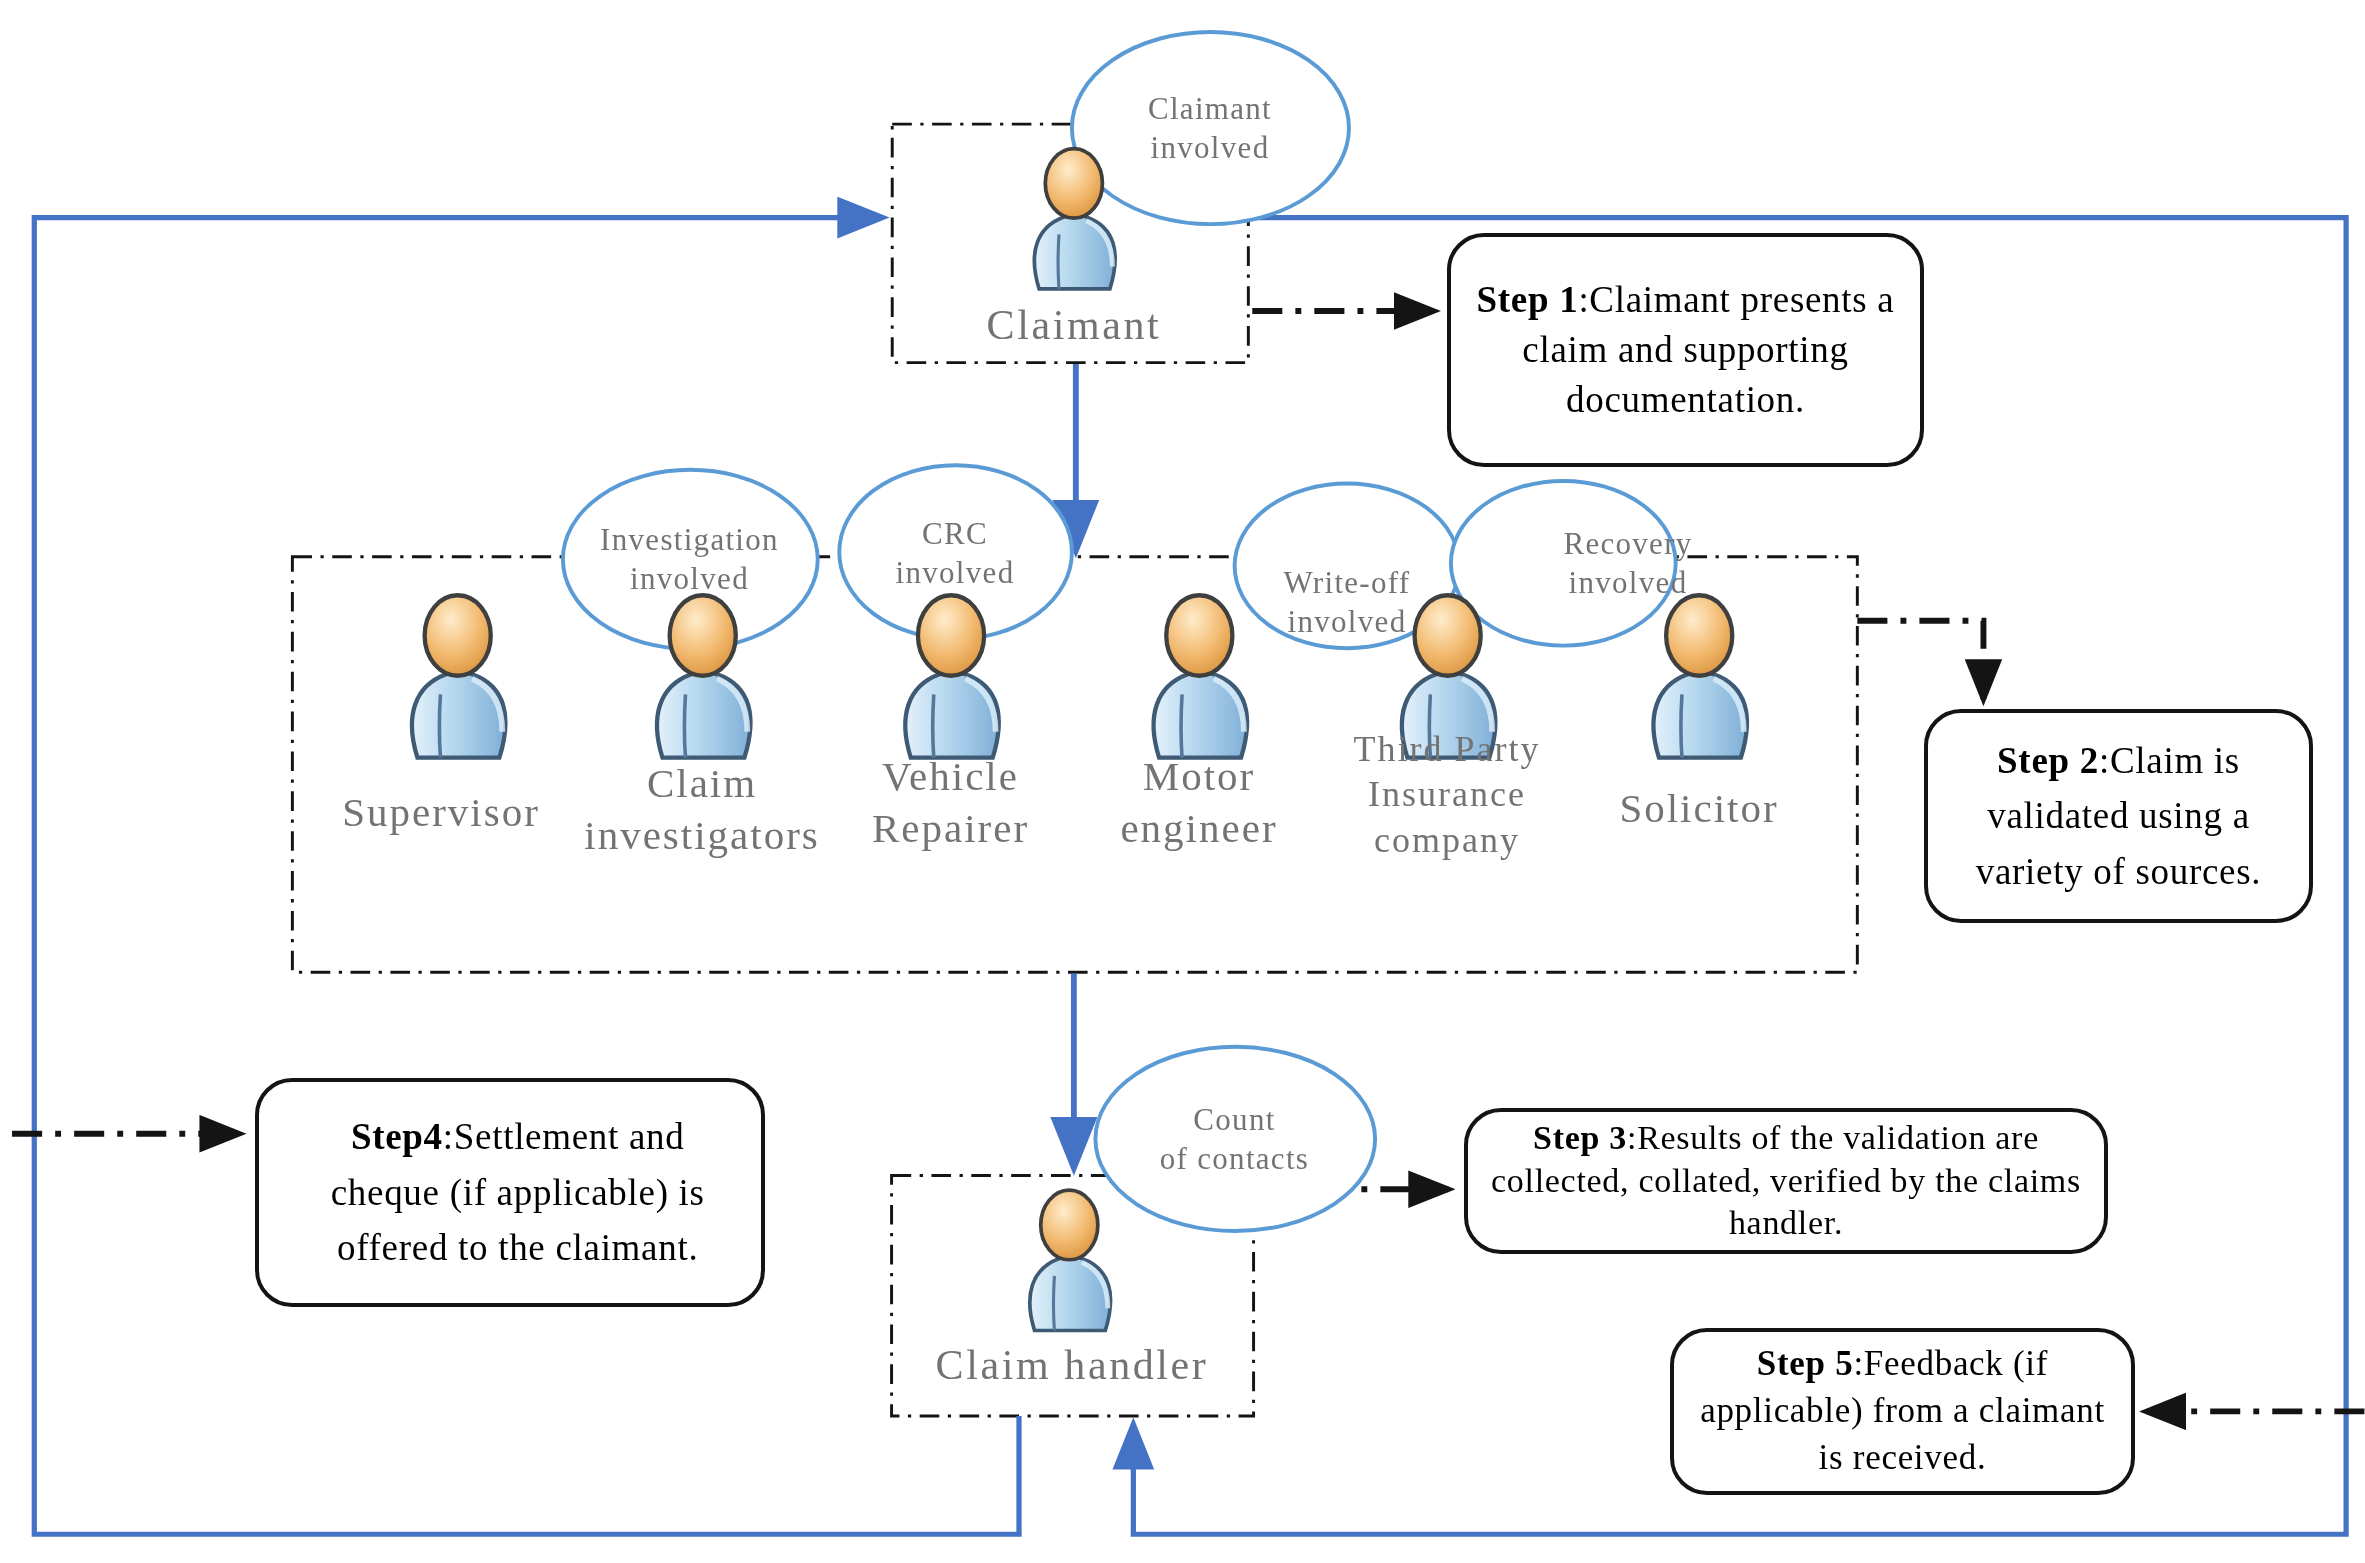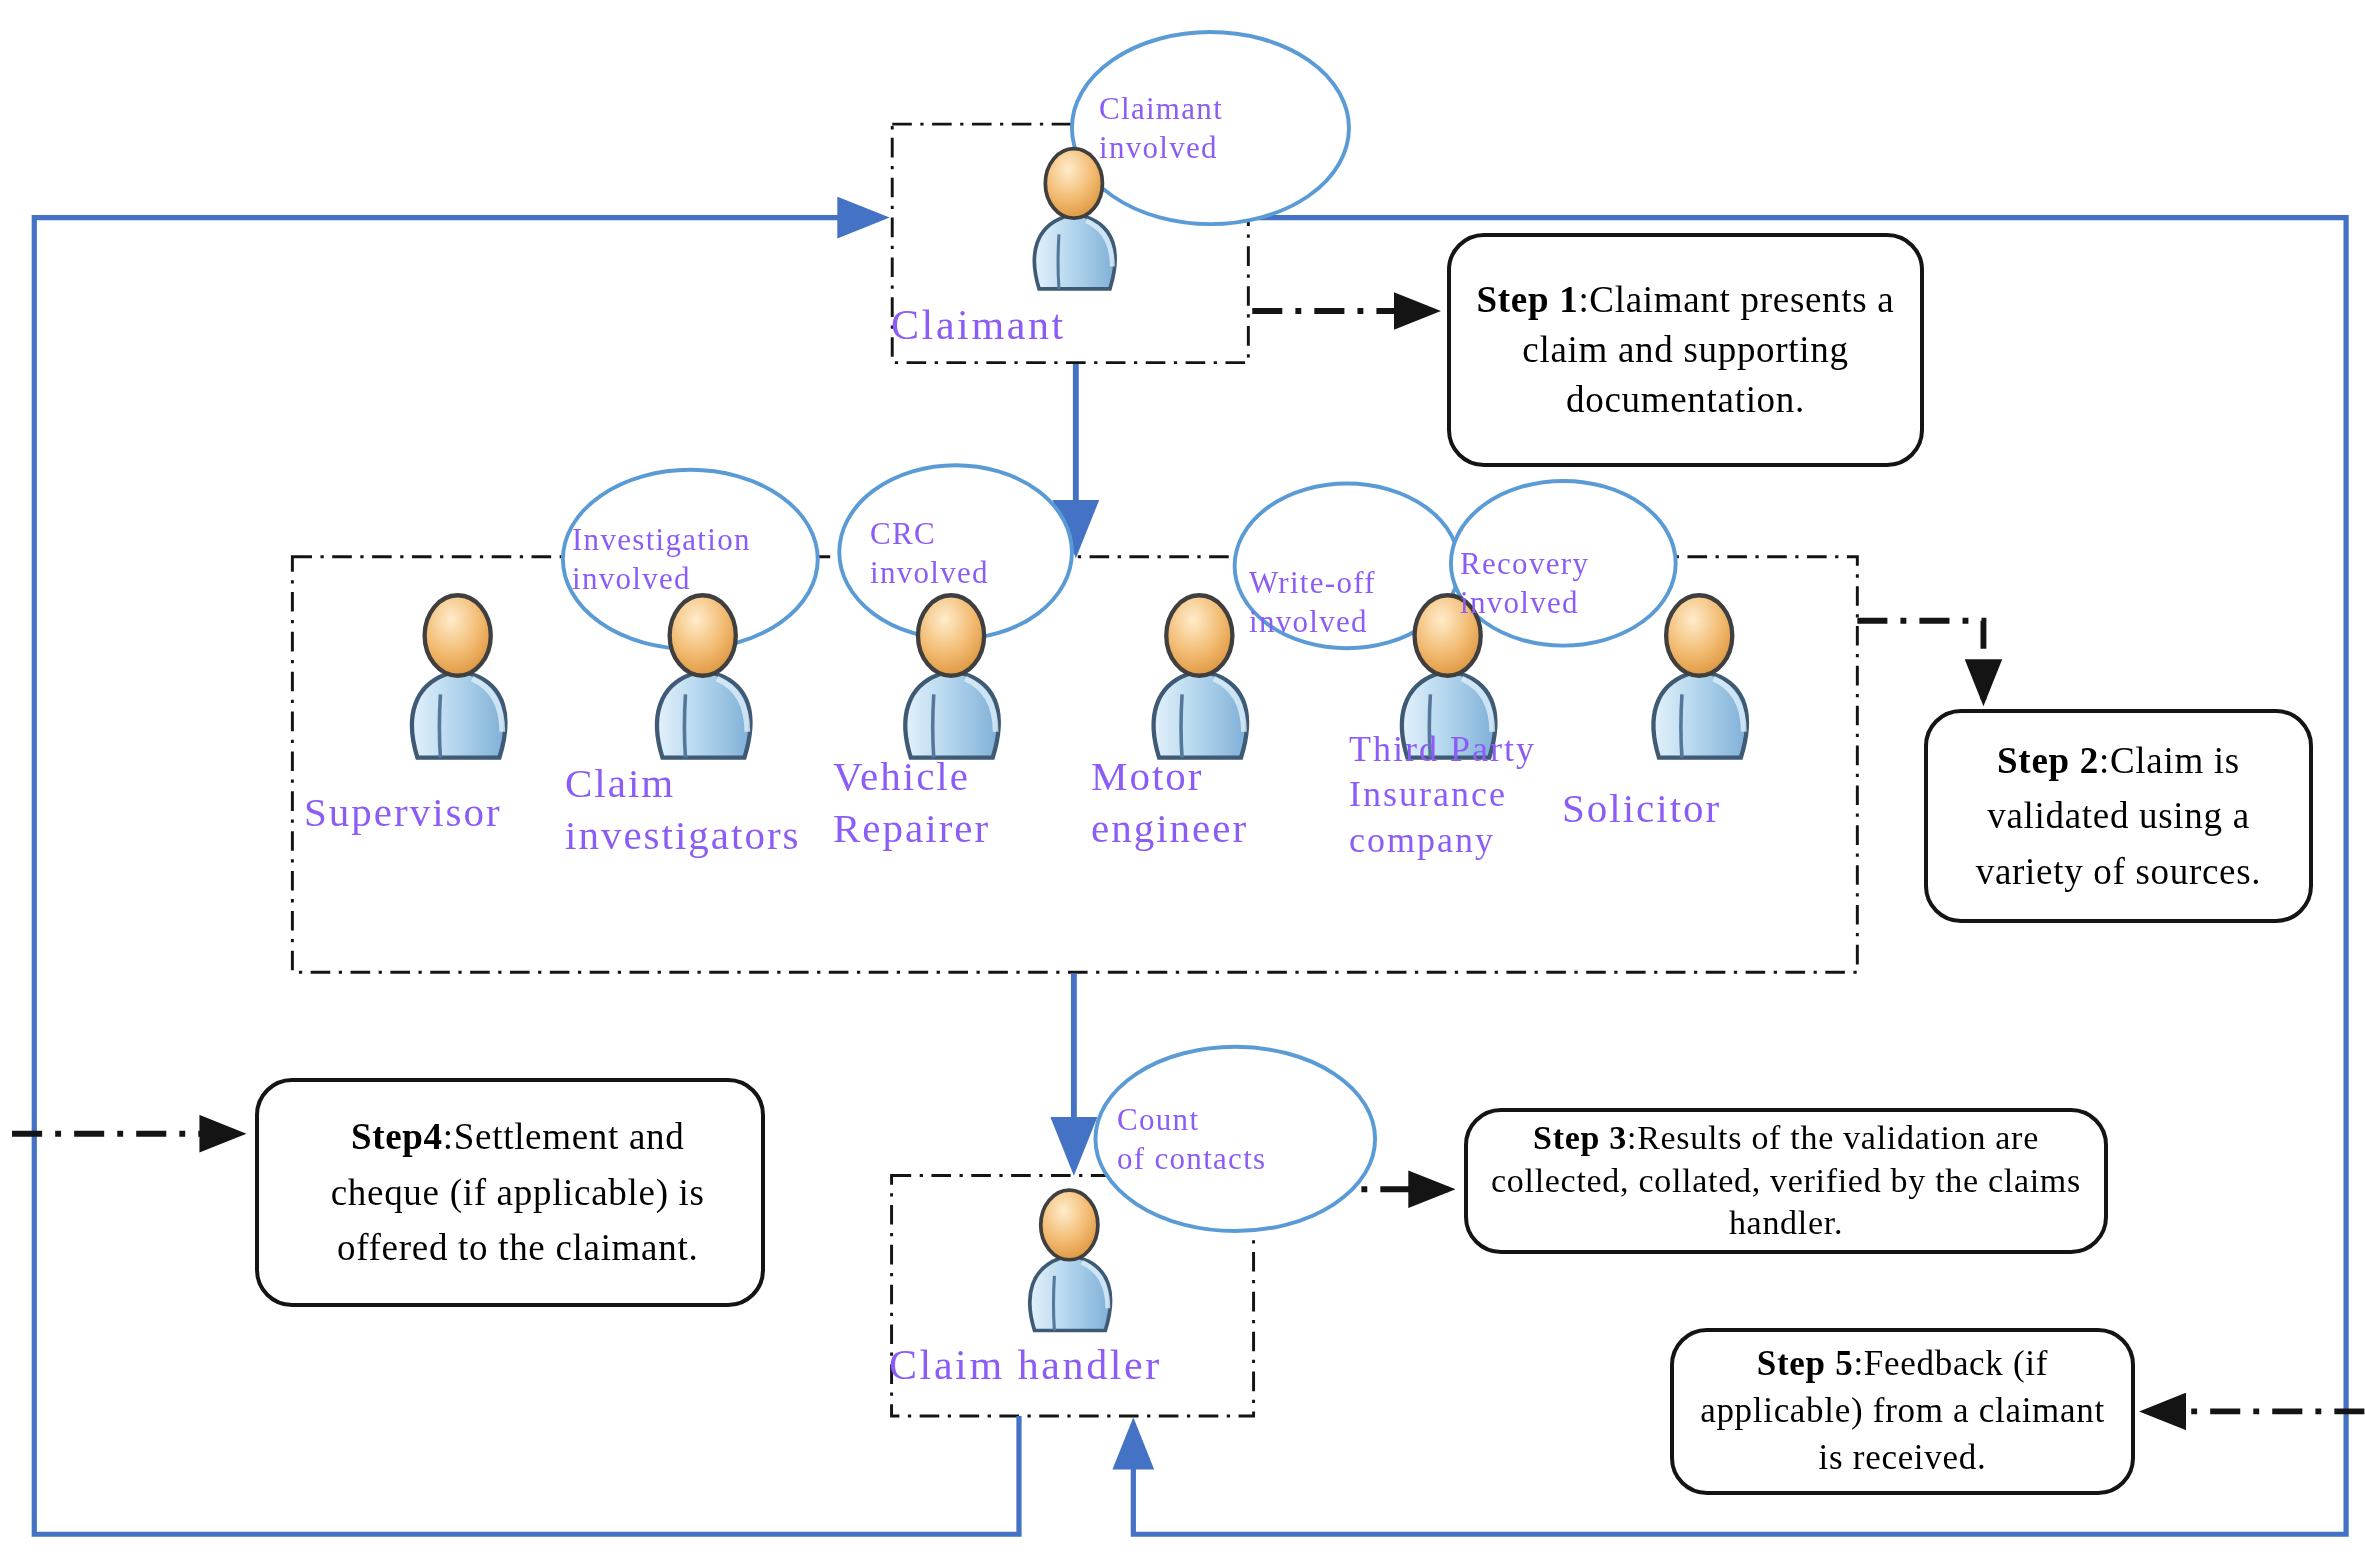--- a/index.html
+++ b/index.html
@@ -1,19 +1,19 @@
 <!DOCTYPE html>
 <html style="font-size:10.5px"><head>
 <meta charset="utf-8">
 <style>
   html,body{margin:0;padding:0;background:#ffffff;}
   .canvas{position:relative;width:2366px;height:1563px;background:#ffffff;overflow:hidden;
           font-family:"Liberation Serif",serif;color:#000;}
   .canvas svg.layer{position:absolute;left:0;top:0;}
-  .lbl{position:absolute;color:#8b5cf6;}
+  .lbl{position:absolute;text-align:center;color:#737373;}
   .actor-lbl{font-size:41px;line-height:1.26;letter-spacing:2px;}
   .big-lbl{font-size:42px;letter-spacing:2.6px;}
   .ellipse-lbl{font-size:31px;line-height:1.26;letter-spacing:1.3px;white-space:pre-line;}
   .step-box{position:absolute;box-sizing:border-box;border:4.6px solid #141414;border-radius:37px;
             background:#fff;display:flex;align-items:center;justify-content:center;
             text-align:center;padding:6.5px 19.6px;letter-spacing:0.7px;}
   .step-b{font-weight:bold;}
   .s1{font-size:37px;line-height:1.36;}
   .s2{font-size:37px;line-height:1.5;}
   .s3{font-size:34px;line-height:1.26;}
@@ -84,21 +84,21 @@
   </svg>
 
   <div class="lbl ellipse-lbl" style="left:1099px;top:89px;width:222px;">Claimant
 involved</div>
   <div class="lbl ellipse-lbl" style="left:572px;top:520px;width:235px;">Investigation
 involved</div>
   <div class="lbl ellipse-lbl" style="left:870px;top:514px;width:170px;">CRC
 involved</div>
   <div class="lbl ellipse-lbl" style="left:1249px;top:527px;width:196px;margin-top:36px;">Write-off
 involved</div>
-  <div class="lbl ellipse-lbl" style="left:1460px;top:524px;width:196px;margin-top:20px;">Recovery
+  <div class="lbl ellipse-lbl" style="left:1530px;top:524px;width:196px;">Recovery
 involved</div>
   <div class="lbl ellipse-lbl" style="left:1117px;top:1100px;width:235px;">Count
 of contacts</div>
 
   <div class="lbl big-lbl" style="left:891px;top:301px;width:366px;">Claimant</div>
   <div class="lbl actor-lbl" style="left:304px;top:787px;width:274px;">Supervisor</div>
   <div class="lbl actor-lbl" style="left:565px;top:758px;width:274px;">Claim investigators</div>
   <div class="lbl actor-lbl" style="left:833px;top:751px;width:235px;">Vehicle Repairer</div>
   <div class="lbl actor-lbl" style="left:1091px;top:751px;width:216px;">Motor engineer</div>
   <div class="lbl actor-lbl" style="left:1349px;top:727px;width:196px;font-size:36px;">Third Party Insurance company</div>

